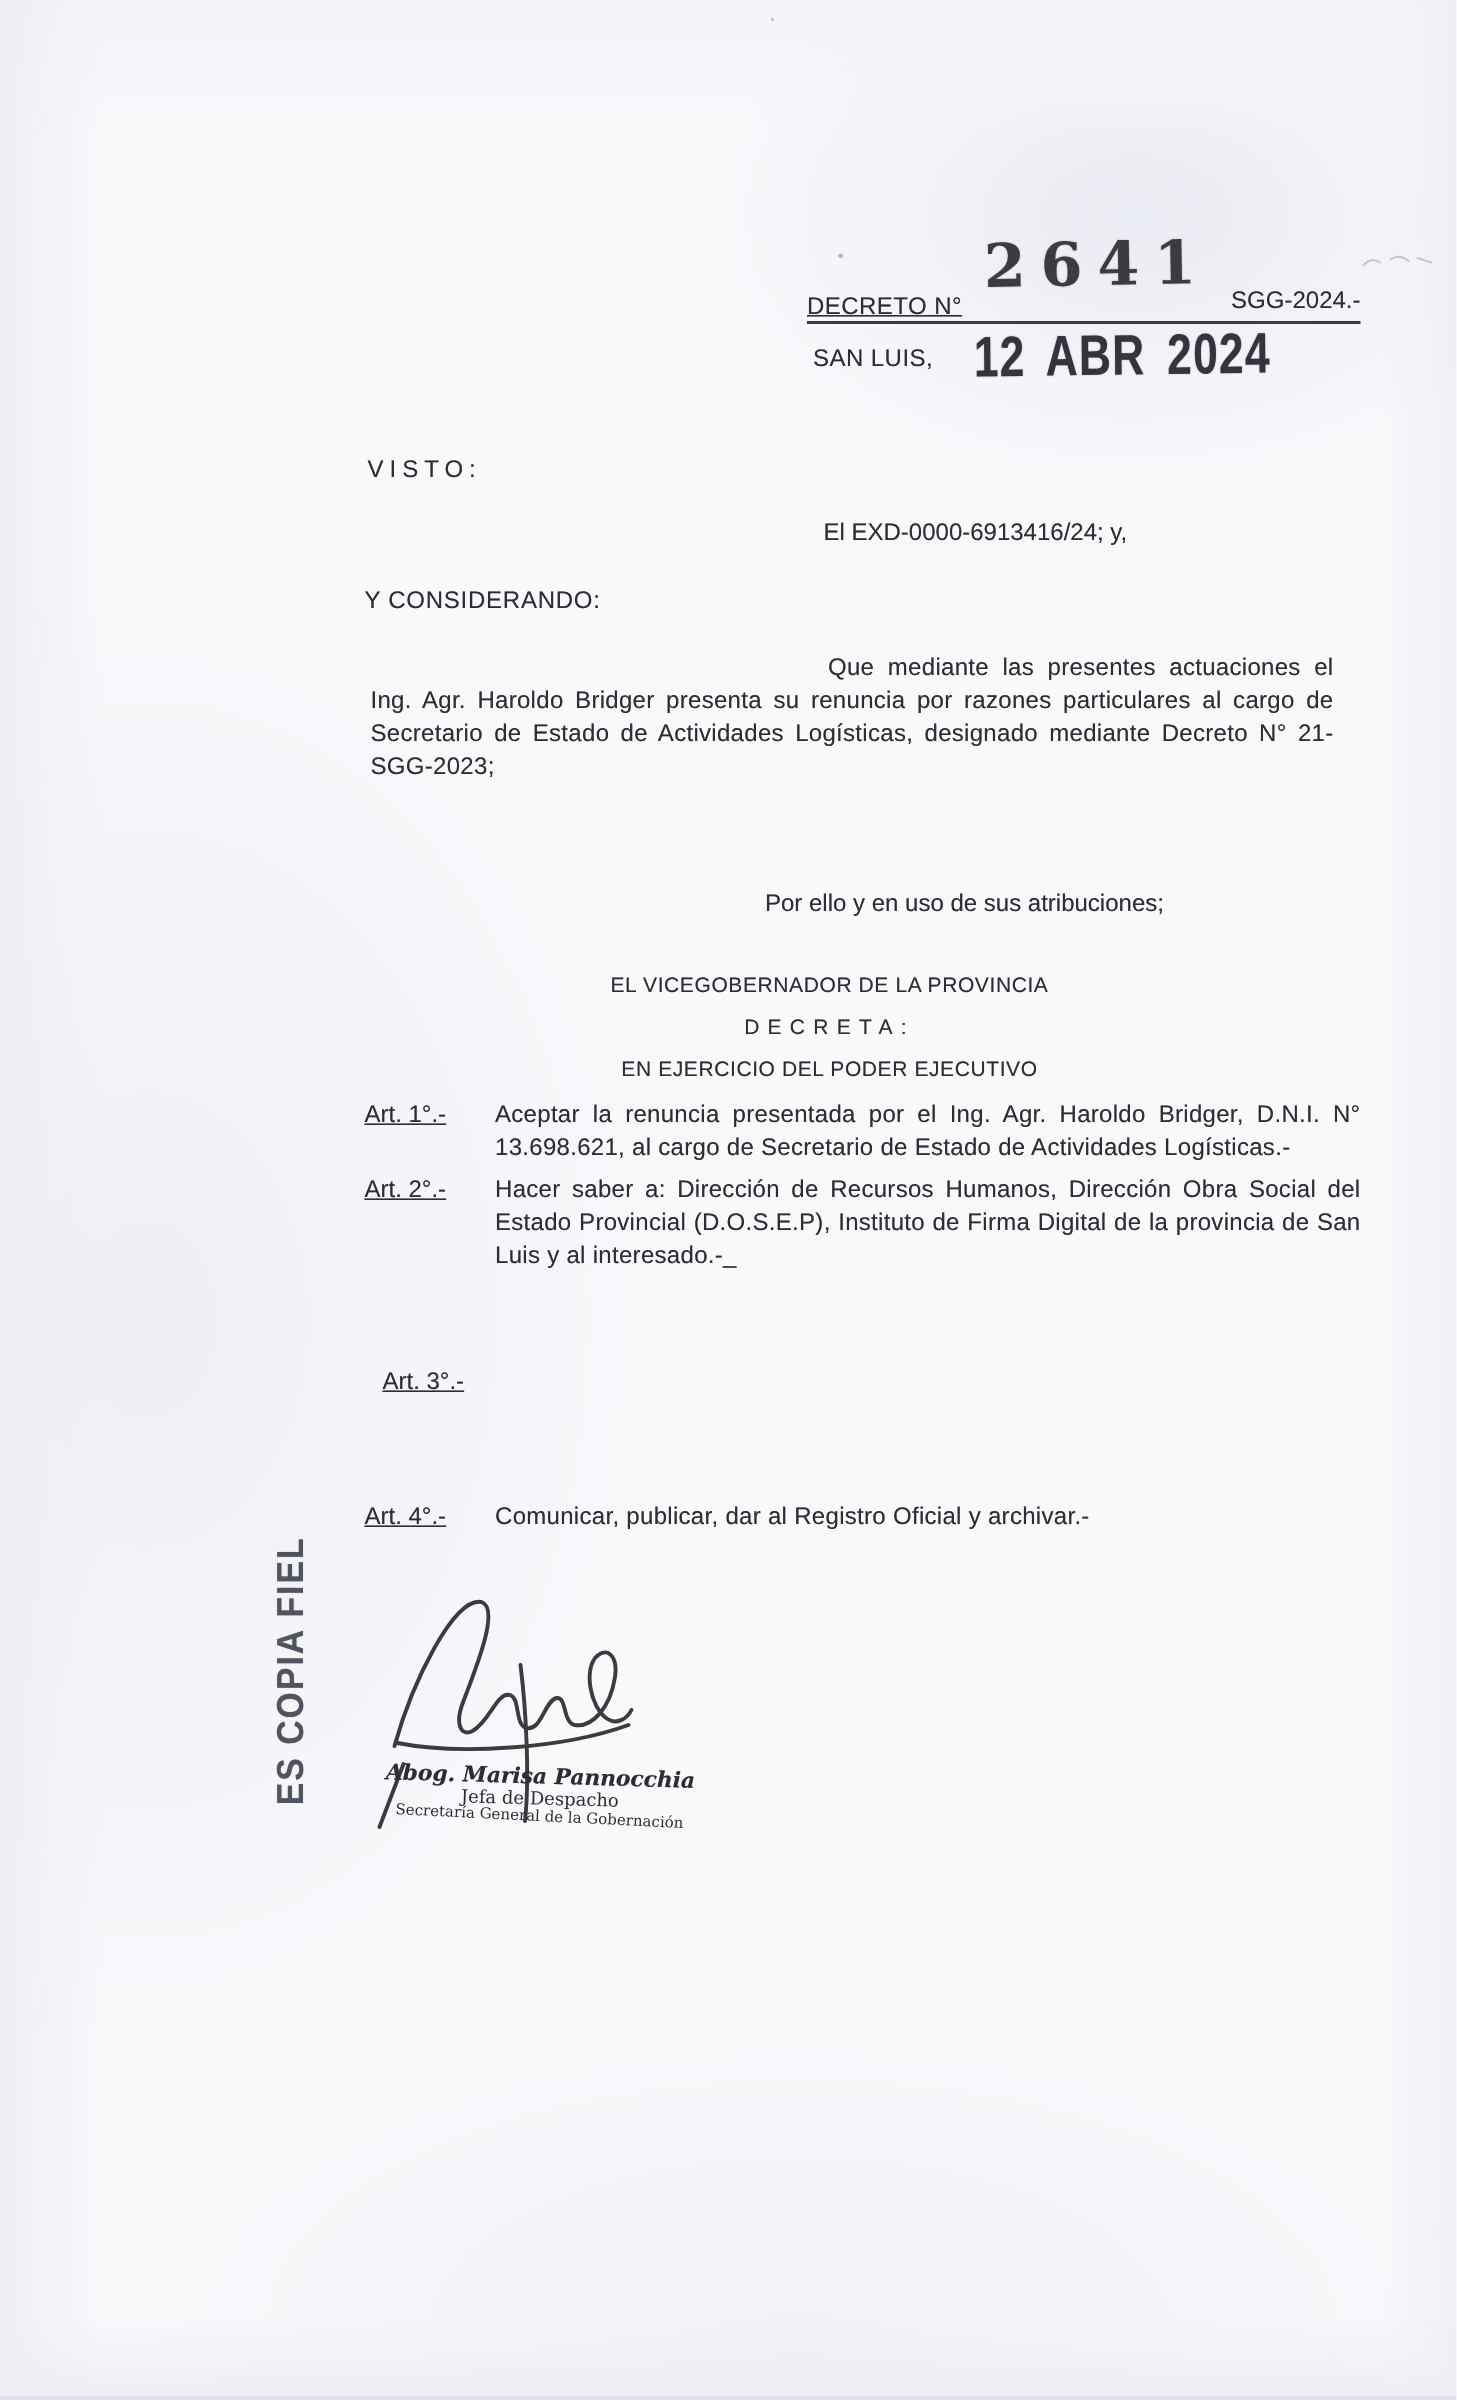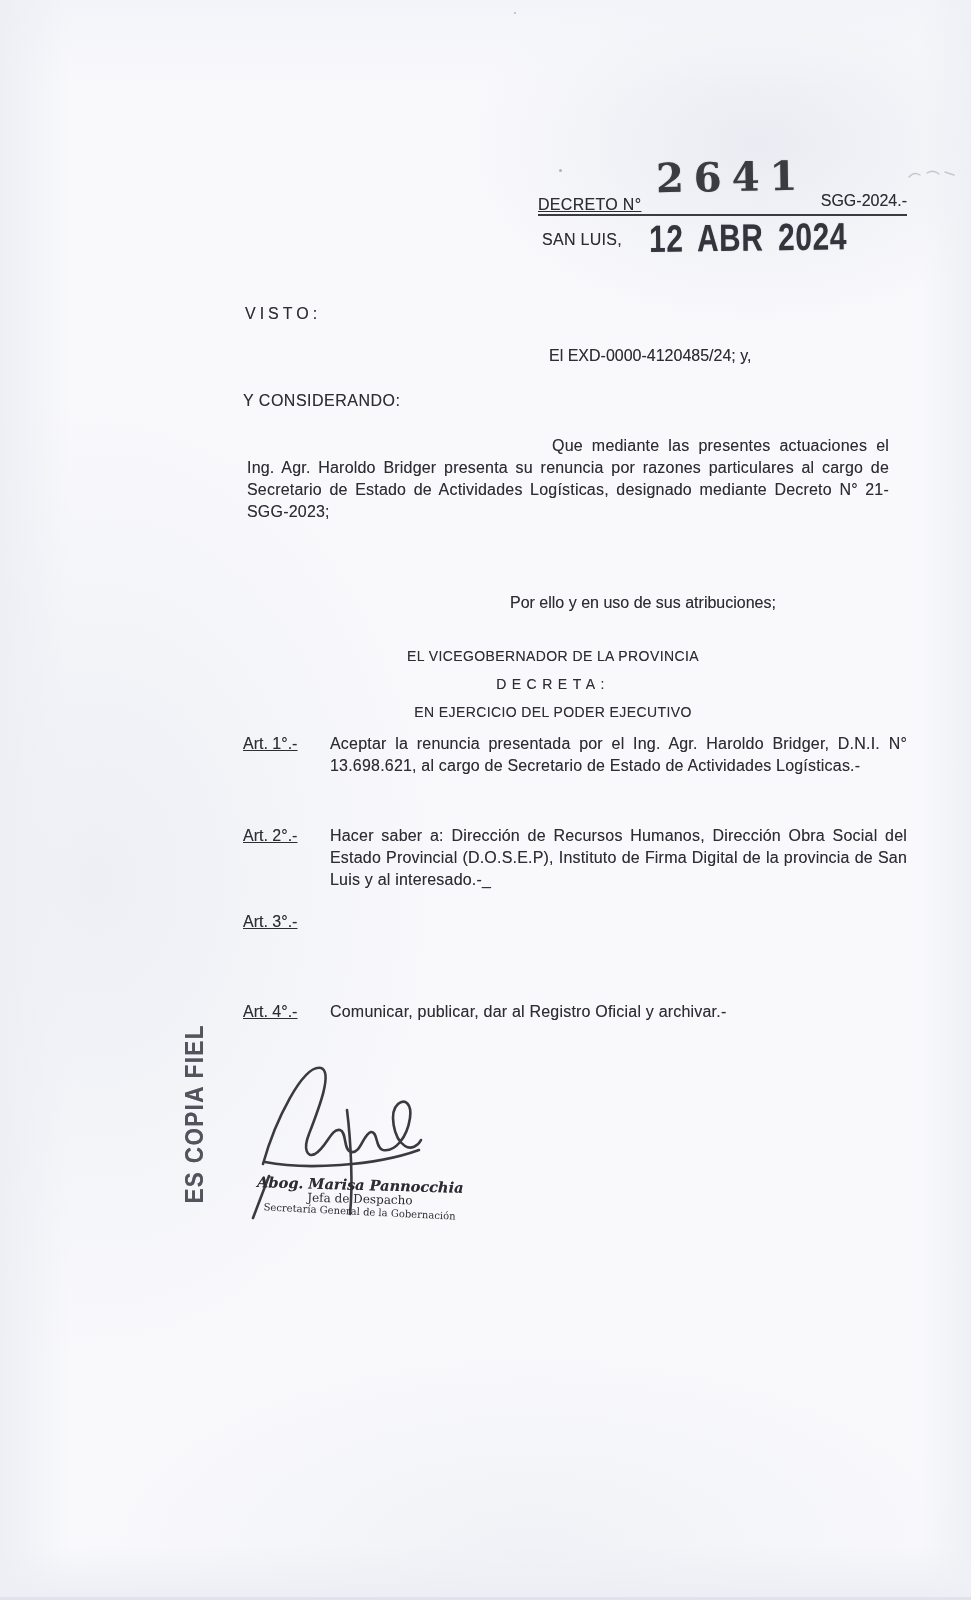--- a/index.html
+++ b/index.html
@@ -53,22 +53,22 @@
   .por-ello{left:510px;top:592px;}
 
   .heading{left:243px;top:642px;width:620px;text-align:center;line-height:28px;}
   .heading .h-line{font-size:14px;letter-spacing:.4px;}
   .heading .h-decreta{letter-spacing:5.5px;}
 
   .art{display:flex;width:664px;}
   .art-label{flex:0 0 87px;text-decoration:underline;white-space:nowrap;}
   .art-body{width:577px;text-align:justify;letter-spacing:.2px;}
   .art1{left:243px;top:733px;}
-  .art2{left:243px;top:825px;justify-content:space-between;}
-  .art3{left:243px;top:911px;align-items:center;}
+  .art2{left:243px;top:783px;justify-content:space-between;}
+  .art3{left:255px;top:911px;align-items:center;}
   .art4{left:243px;top:1001px;}
 
   
   .signature-svg{left:235px;top:1046px;}
   .stamp-text{left:255px;top:1176px;width:210px;transform:rotate(1.6deg);color:#2c2c33;text-align:center;}
   .sig-name{font-family:"DejaVu Serif",serif;font-style:italic;font-weight:bold;font-size:14.5px;line-height:17px;white-space:nowrap;text-shadow:0 0 .5px rgba(40,40,48,.5);}
   .sig-title{font-family:"DejaVu Serif",serif;font-size:12px;line-height:13px;}
   .sig-office{font-family:"DejaVu Serif",serif;font-size:10px;line-height:12px;transform:rotate(1.2deg);white-space:nowrap;}
 
   
@@ -96,21 +96,21 @@
     <span class="sgg-suffix txt">SGG-2024.-</span>
   </div>
 
   <div class="abs fecha-line">
     <span class="place txt">SAN LUIS,</span>
     <span class="stamp-date">12 ABR 2024</span>
   </div>
 
   <div class="abs visto txt">VISTO:</div>
 
-  <div class="abs expediente txt">El EXD-0000-4120485/24; y,</div>
+  <div class="abs expediente txt">El EXD-0000-6913416/24; y,</div>
 
   <div class="abs consid-label txt">Y CONSIDERANDO:</div>
 
   <div class="abs paras txt">
     <p>Que mediante las presentes actuaciones el Ing. Agr. Haroldo Bridger presenta su renuncia por razones particulares al cargo de Secretario de Estado de Actividades Logísticas, designado mediante Decreto N° 21-SGG-2023;</p>
   </div>
 
   <div class="abs por-ello txt">Por ello y en uso de sus atribuciones;</div>
 
   <div class="abs heading txt">

